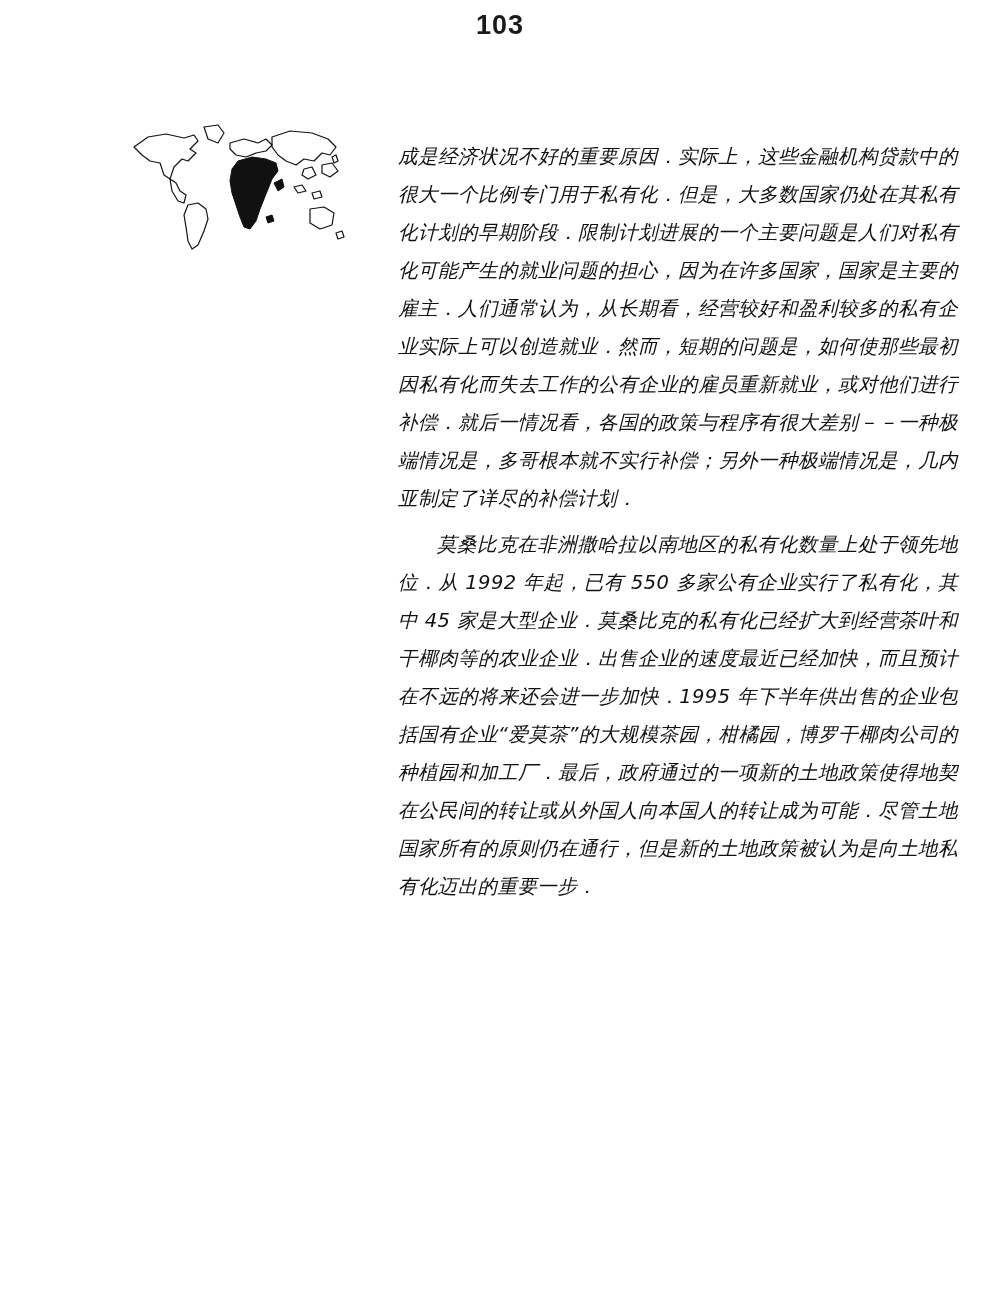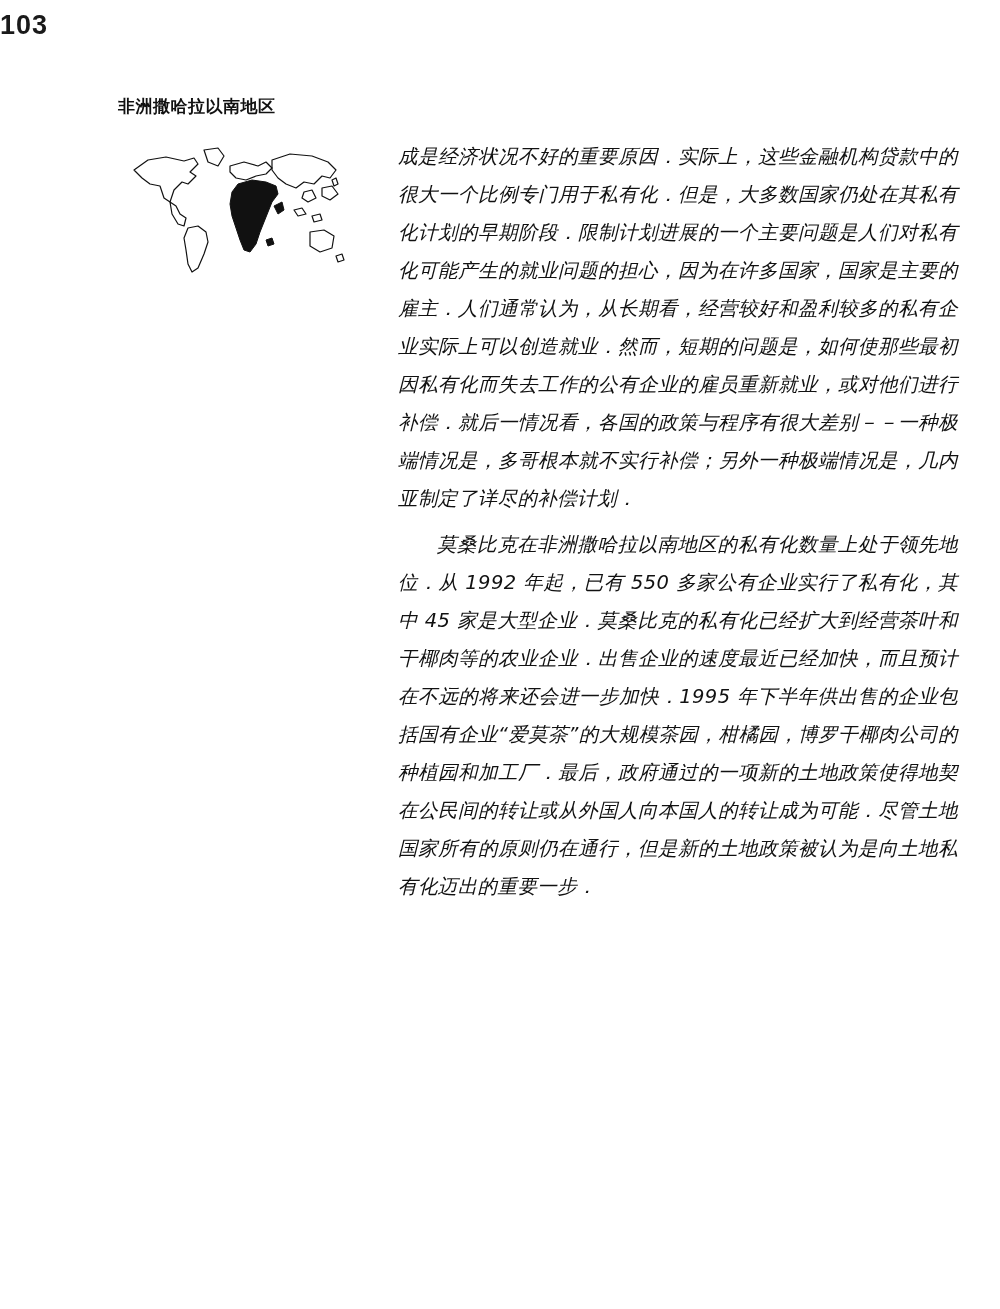--- a/index.html
+++ b/index.html
@@ -16,20 +16,21 @@
     width: 1000px;
     height: 1309px;
     background: #ffffff;
     overflow: hidden;
   }
   .page-number {
     position: absolute;
     top: 10px;
     left: 0;
     width: 1000px;
+    text-align: center;
     font-family: "Liberation Sans", sans-serif;
     font-size: 27px;
     font-weight: bold;
     letter-spacing: 1px;
     color: #1a1a1a;
   }
   .sidebar {
     position: absolute;
     left: 118px;
     top: 95px;
@@ -77,21 +78,20 @@
   }
 </style>
 </head>
 <body>
 
 <div class="page">
 
   <div class="page-number">103</div>
 
   <div class="sidebar">
-    <div class="region-caption">非洲撒哈拉以南地区</div>
     <div class="map-holder">
       <svg width="220" height="140" viewBox="0 0 220 140" xmlns="http://www.w3.org/2000/svg">
         <g fill="none" stroke="#111111" stroke-width="1.2" stroke-linejoin="round" stroke-linecap="round">
 
           <path d="M8,30 L22,20 L40,17 L58,21 L68,18 L72,24 L64,32 L70,36 L62,44 L56,42 L48,50 L44,62 L38,58 L34,46 L24,44 L16,38 Z"></path>
           <path d="M44,62 L50,66 L54,74 L60,78 L58,86 L52,84 L46,74 Z"></path>
 
           <path d="M78,10 L92,8 L98,16 L92,26 L82,22 Z"></path>
 
           <path d="M62,88 L72,86 L80,92 L82,102 L78,114 L72,128 L66,132 L62,124 L60,110 L58,98 Z"></path>

